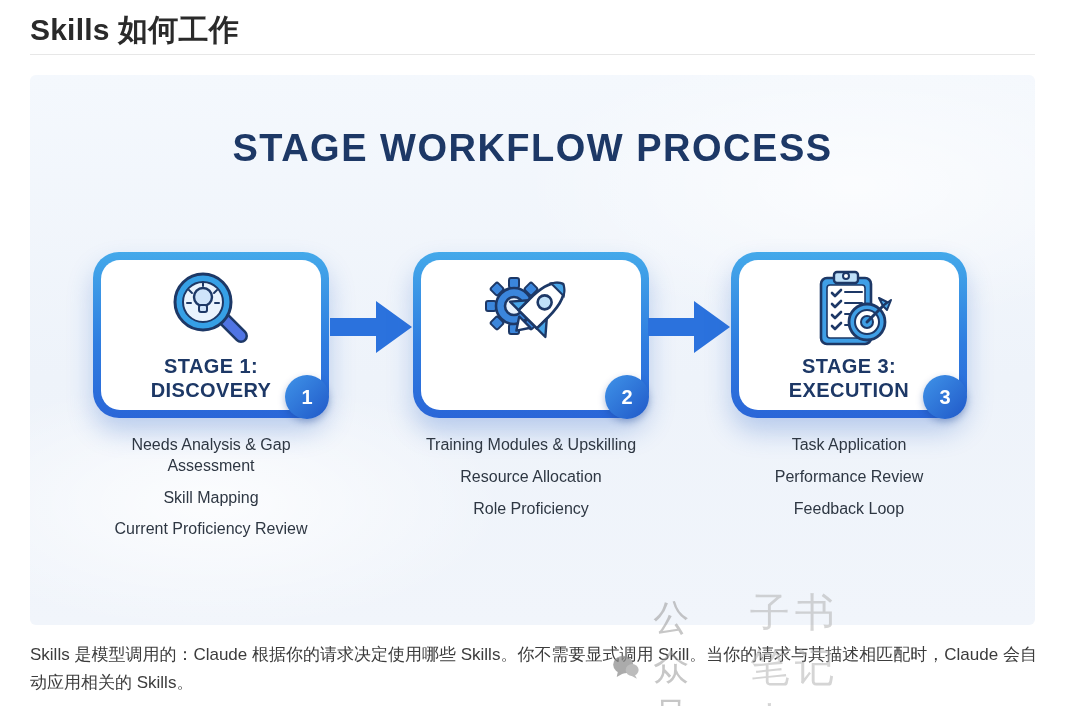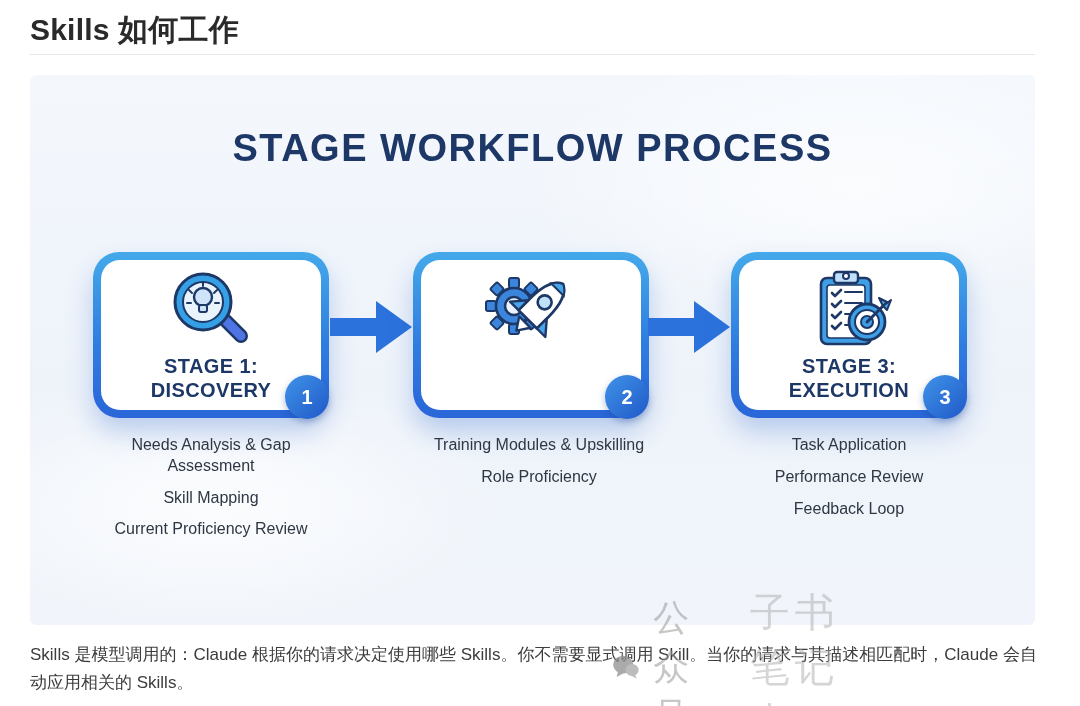--- a/index.html
+++ b/index.html
@@ -38,21 +38,21 @@
                  display:flex; align-items:center; justify-content:center;
                  color:#fff; font-size:20px; font-weight:bold; z-index:2;
                  box-shadow:0 3px 7px rgba(20,60,140,0.35); }
 
   
   .flow-arrow { position:absolute; top:224px; width:83px; height:56px; }
   .arrow-1 { left:300px; } .arrow-2 { left:618px; }
 
   
   .stage-list { position:absolute; top:360px; width:230px; text-align:center; }
-  .list-1 { left:66px; } .list-2 { left:394px;text-align:center; } .list-3 { left:704px; }
+  .list-1 { left:66px; } .list-2 { left:386px;text-align:center; } .list-3 { left:704px; }
   .list-item { font-size:16px; color:#2e3743; font-weight:500; line-height:1.3;
                margin-bottom:11px; }
 
   
   .doc-paragraph { position:absolute; left:30px; top:641px; width:1010px;
                    font-size:17px; line-height:1.62; color:#3c3c3c; }
   .doc-paragraph b { font-weight:normal; }
 
   
   .watermark { position:absolute; left:612px; top:638px; height:58px;
@@ -166,20 +166,21 @@
       <div class="stage-badge">3</div>
     </div>
 
     <div class="stage-list list-1">
       <div class="list-item">Needs Analysis &amp; Gap Assessment</div>
       <div class="list-item">Skill Mapping</div>
       <div class="list-item">Current Proficiency Review</div>
     </div>
     <div class="stage-list list-2">
       <div class="list-item">Training Modules &amp; Upskilling</div>
+      <div class="list-item">Resource Allocation</div>
       <div class="list-item">Role Proficiency</div>
     </div>
     <div class="stage-list list-3">
       <div class="list-item">Task Application</div>
       <div class="list-item">Performance Review</div>
       <div class="list-item">Feedback Loop</div>
     </div>
   </div>
 
   <p class="doc-paragraph"><span>Skills 是</span><b>模型调用的</b><span>：Claude 根据你的请求决定使用哪些 Skills。你不需要显式调用 Skill。当你的请求与其描述相匹配时，Claude 会自动应用相关的 Skills。</span></p>

